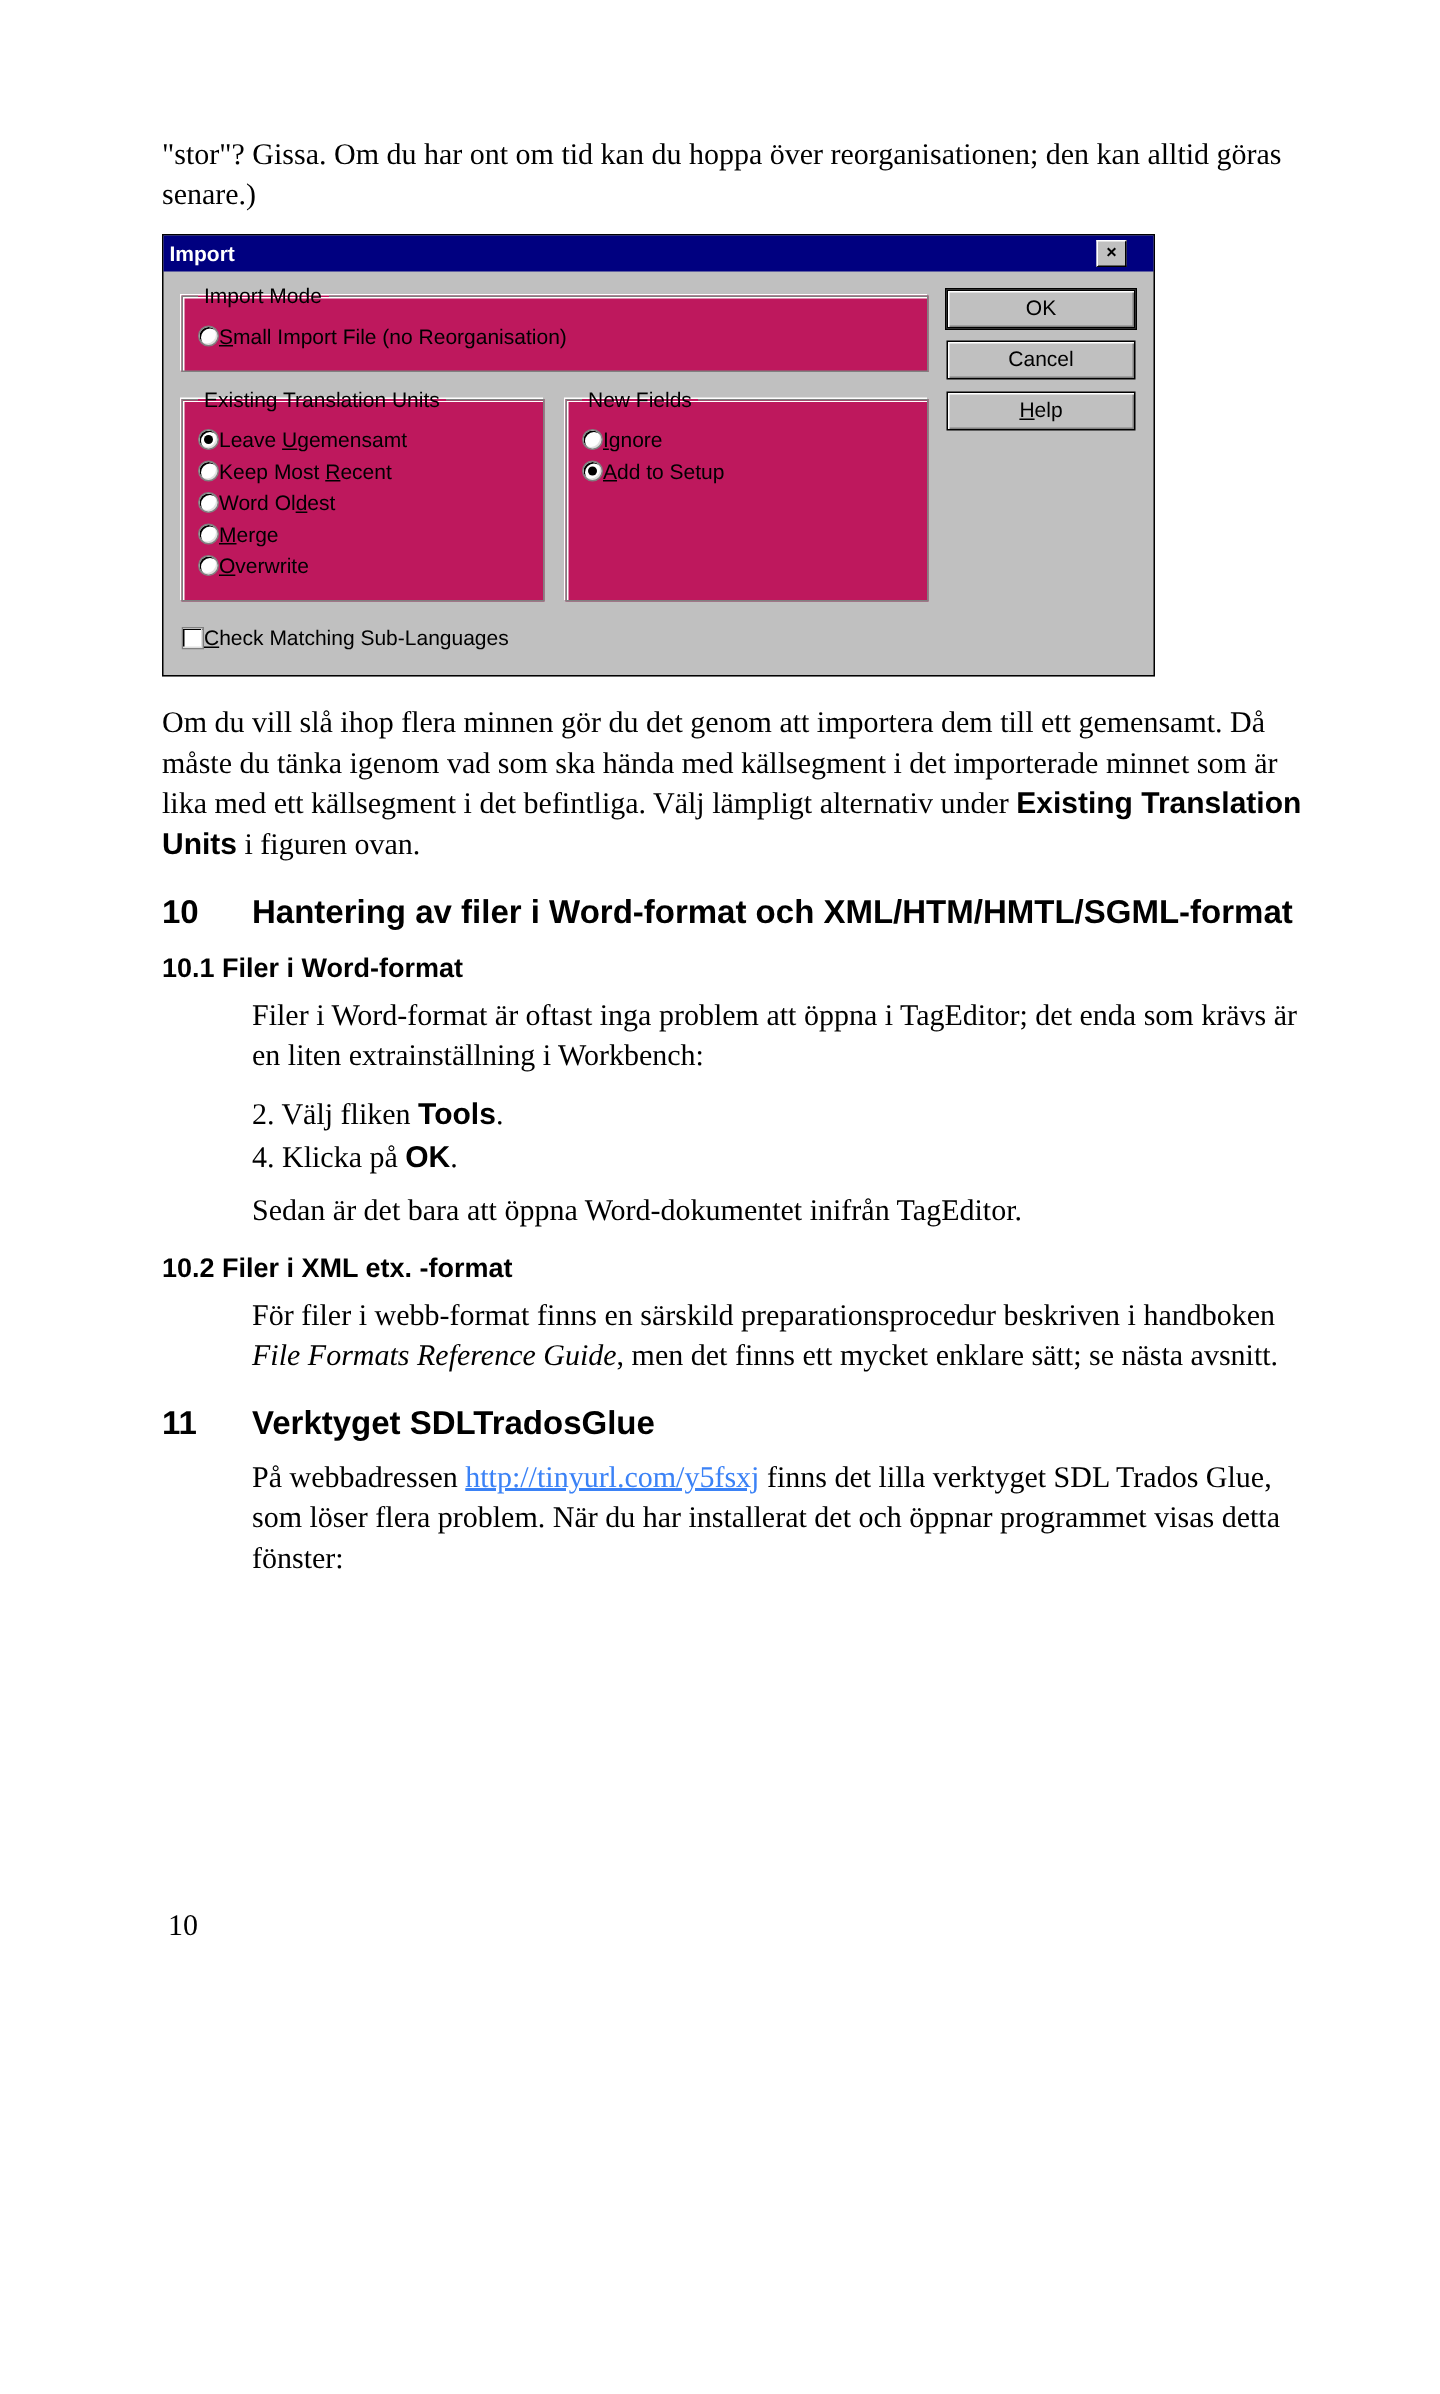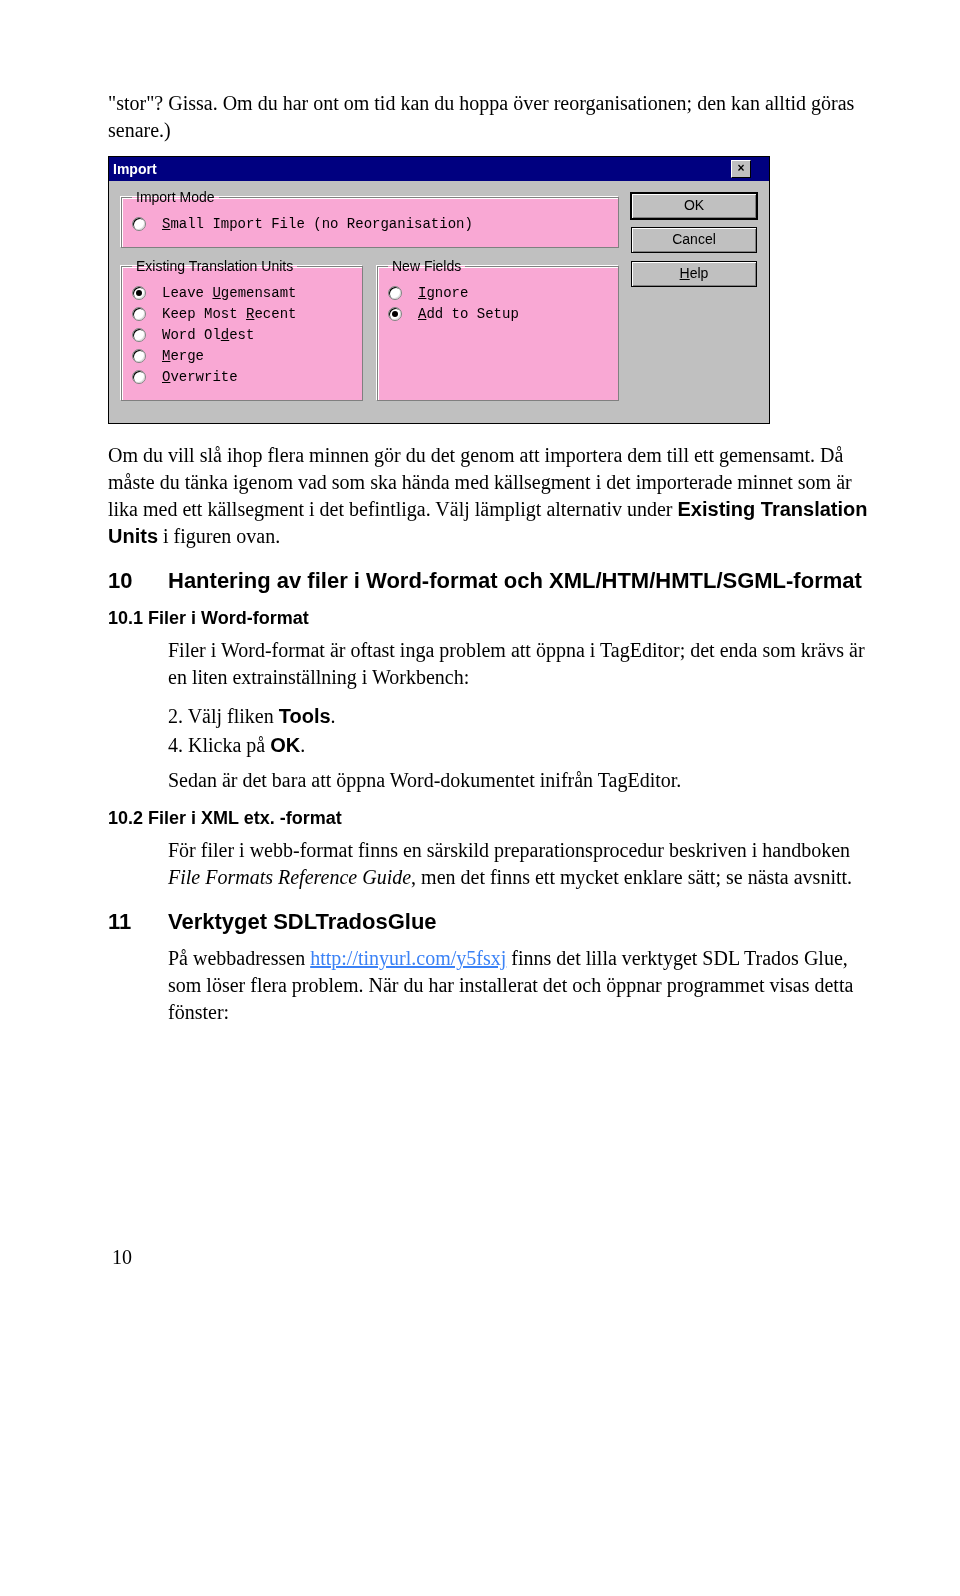--- a/index.html
+++ b/index.html
@@ -56,28 +56,28 @@
   }
   .leftcol { flex: 1 1 auto; }
   .rightcol { width: 126px; display: flex; flex-direction: column; gap: 8px; padding-top: 4px; }
 
   fieldset {
     border: 1px solid #808080;
     border-left-color: #fff; border-top-color: #fff;
     box-shadow: inset 1px 1px 0 #808080, inset -1px -1px 0 #fff;
     margin: 0 0 10px 0;
     padding: 6px 28px 10px 10px;
-    background: #f9a8d4;
+    background: #be185d;
   }
   
   fieldset { border: 1px solid #808080; box-shadow: 1px 1px 0 #fff inset, -1px -1px 0 #fff; }
   legend { padding: 0 4px; }
 
   .radio-row, .check-row {
-    display: flex; align-items: center; gap: 16px; margin: 5px 0; font-family: Liberation Mono, monospace;
+    display: flex; align-items: center; gap: 0; margin: 5px 0;
   }
   .radio {
     width: 12px; height: 12px; border-radius: 50%;
     background: #fff; border: 1px solid #808080;
     box-shadow: inset -1px -1px 0 #dfdfdf, inset 1px 1px 0 #000;
     position: relative; flex: 0 0 auto;
   }
   .radio.selected::after {
     content: ""; position: absolute; left: 3px; top: 3px;
     width: 6px; height: 6px; background: #000; border-radius: 50%;
@@ -205,20 +205,24 @@
             <span class="radio"></span>
             <span class="label"><span class="und">I</span><span>gnore</span></span>
           </div>
           <div class="radio-row">
             <span class="radio selected"></span>
             <span class="label"><span class="und">A</span><span>dd to Setup</span></span>
           </div>
         </fieldset>
       </div>
 
+      <div class="check-row" style="margin-top:6px;">
+        <span class="checkbox"></span>
+        <span class="label"><span class="und">C</span><span>heck Matching Sub-Languages</span></span>
+      </div>
     </div>
 
     <div class="rightcol">
       <div class="winbtn default">OK</div>
       <div class="winbtn">Cancel</div>
       <div class="winbtn"><span class="und">H</span><span>elp</span></div>
     </div>
   </div>
 </div>
 

